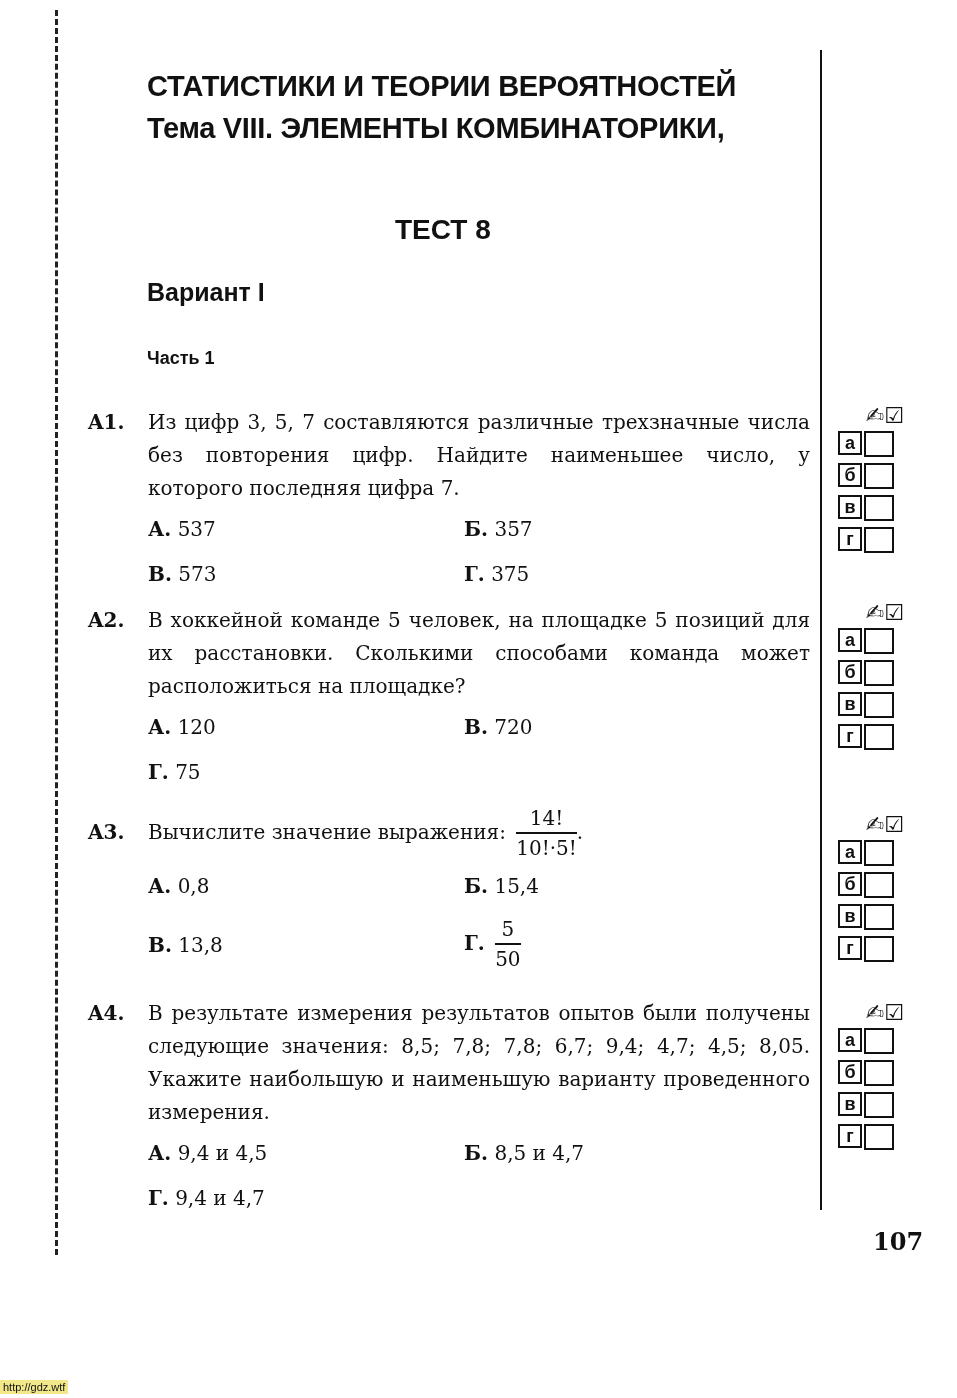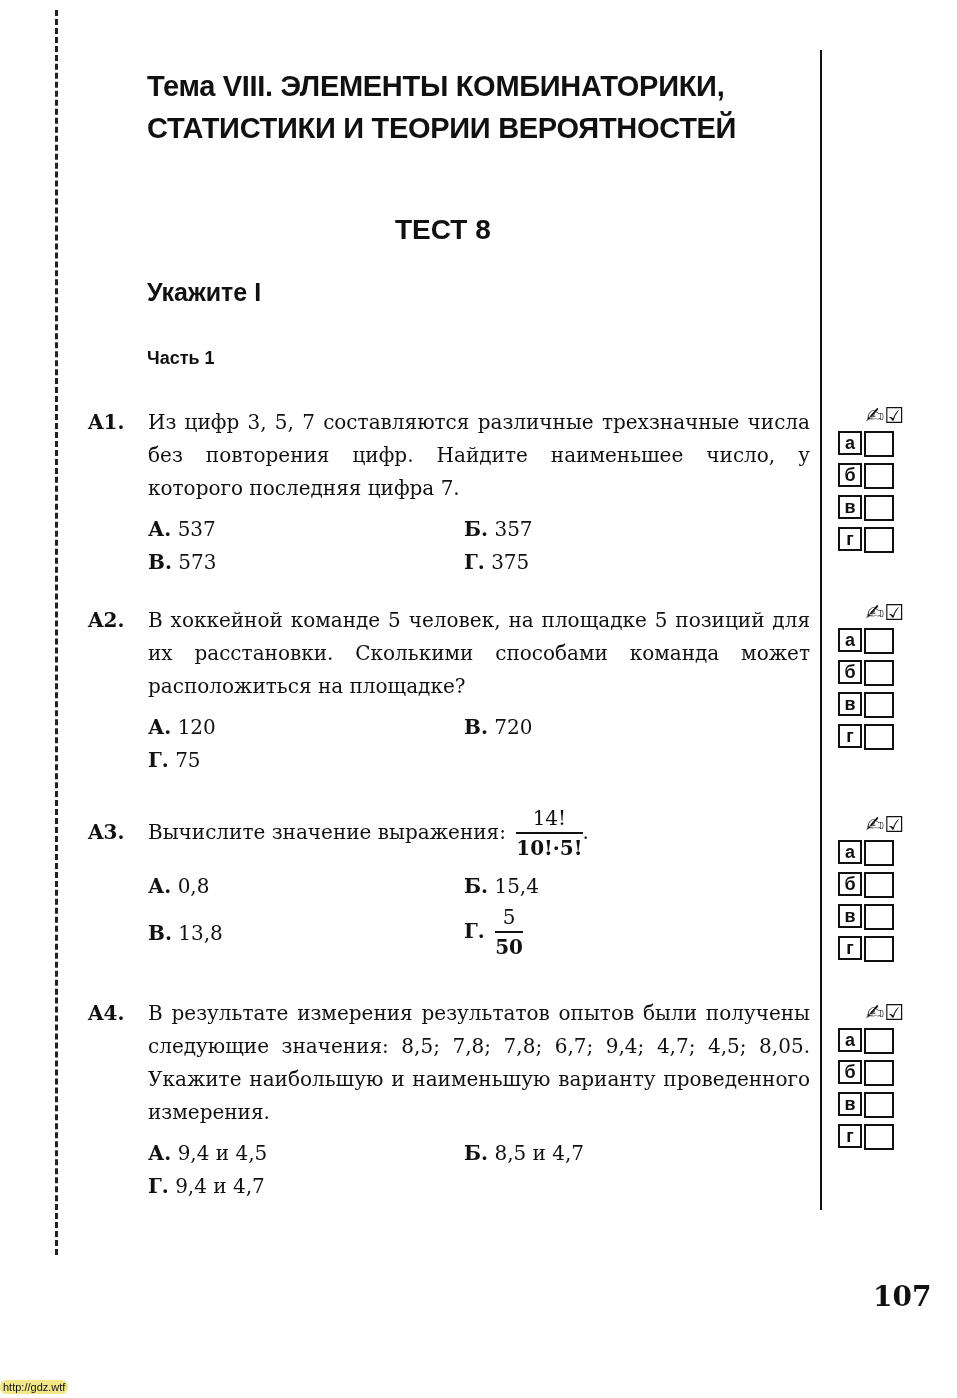--- a/index.html
+++ b/index.html
@@ -6,45 +6,45 @@
   body { width:957px; height:1398px; position:relative; overflow:hidden; color:#111; font-family:"DejaVu Serif", serif; }
   .cutline { position:absolute; left:55px; top:10px; height:1245px; border-left:3px dashed #222; }
   .rule { position:absolute; left:820px; top:50px; width:2px; height:1160px; background:#111; }
   .title { position:absolute; left:147px; top:65px; font-family:"Liberation Sans", sans-serif; font-weight:bold; font-size:29px; line-height:42px; letter-spacing:-0.3px; }
   .test { position:absolute; left:395px; top:214px; font-family:"Liberation Sans", sans-serif; font-weight:bold; font-size:28px; }
   .variant { position:absolute; left:147px; top:278px; font-family:"Liberation Sans", sans-serif; font-weight:bold; font-size:25px; }
   .part { position:absolute; left:147px; top:348px; font-family:"Liberation Sans", sans-serif; font-weight:bold; font-size:18px; }
   .q { position:absolute; left:88px; width:722px; font-size:20px; line-height:33px; }
   .qnum { position:absolute; left:0; top:0; font-weight:bold; }
   .qtext { margin-left:60px; text-align:justify; }
-  .opts { margin-left:60px; margin-top:8px; display:grid; grid-template-columns:316px 300px; row-gap:0; line-height:33px; }
+  .opts { margin-left:60px; margin-top:8px; display:grid; grid-template-columns:316px 300px; row-gap:12px; line-height:33px; }
   .opt b { font-weight:bold; }
   .frac { display:inline-block; vertical-align:middle; text-align:center; line-height:28px; margin-left:4px; }
   .frac .num { display:block; border-bottom:2px solid #111; padding:0 2px; }
-  .frac .den { display:block;font-weight:bold; }
+  .frac .den { display:block; }
   .ansbox { position:absolute; left:838px; width:66px; }
   .ansbox .hdr { height:28px; font-size:22px; text-align:right; line-height:26px; font-family:"DejaVu Sans", sans-serif; }
   .ansbox .row { display:flex; gap:2px; margin-bottom:6px; }
   .ansbox .lbl { width:24px; height:24px; border:2.5px solid #111; box-sizing:border-box; font-family:"Liberation Sans", sans-serif; font-weight:bold; font-size:18px; text-align:center; line-height:20px; }
   .ansbox .cell { width:30px; height:26px; border:2.5px solid #111; box-sizing:border-box; background:#fff; }
-  .pagenum { position:absolute; left:873px; top:1280px; font-weight:bold; font-size:28px; }
-  .watermark { position:absolute; left:0; top:1380px; background:#f2e88a; font-family:"Liberation Sans", sans-serif; font-size:11px; padding:1px 3px; color:#111;border-radius:6px; }
+  .pagenum { position:absolute; left:873px; top:1227px; font-weight:bold; font-size:24px; }
+  .watermark { position:absolute; left:0; top:1380px; background:#f2e88a; font-family:"Liberation Sans", sans-serif; font-size:11px; padding:1px 3px; color:#111; }
 </style>
 </head>
 <body>
 
 <div class="cutline"></div>
 <div class="rule"></div>
 
 <div class="title">
+  <div>СТАТИСТИКИ И ТЕОРИИ ВЕРОЯТНОСТЕЙ</div>
   <div>Тема VIII. ЭЛЕМЕНТЫ КОМБИНАТОРИКИ,</div>
-  <div>СТАТИСТИКИ И ТЕОРИИ ВЕРОЯТНОСТЕЙ</div>
 </div>
 <div class="test">ТЕСТ 8</div>
-<div class="variant">Укажите I</div>
+<div class="variant">Вариант I</div>
 <div class="part">Часть 1</div>
 
 <div class="q" style="top:406px">
   <span class="qnum">A1.</span>
   <div class="qtext">Из цифр 3, 5, 7 составляются различные трехзначные числа без повторения цифр. Найдите наименьшее число, у которого последняя цифра 7.</div>
   <div class="opts">
     <div class="opt"><b>А.</b> <span>537</span></div>
     <div class="opt"><b>Б.</b> <span>357</span></div>
     <div class="opt"><b>В.</b> <span>573</span></div>
     <div class="opt"><b>Г.</b> <span>375</span></div>

